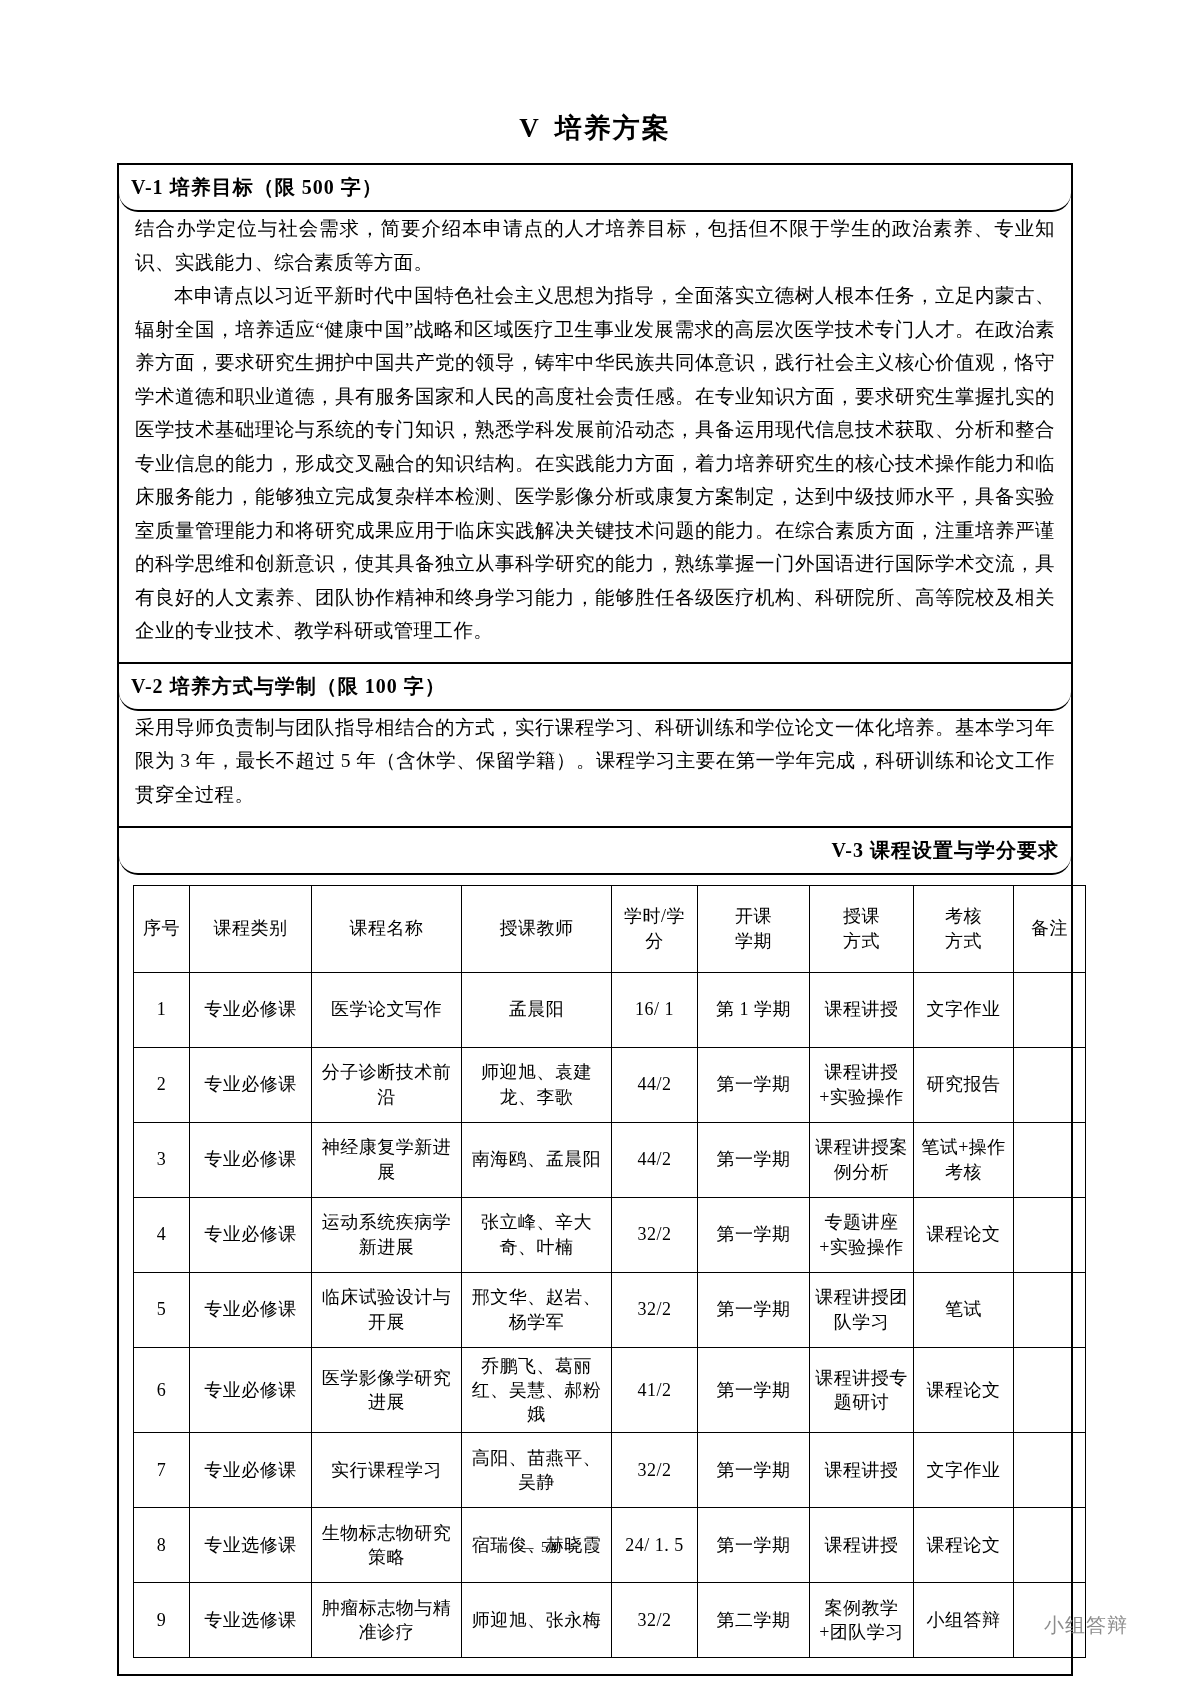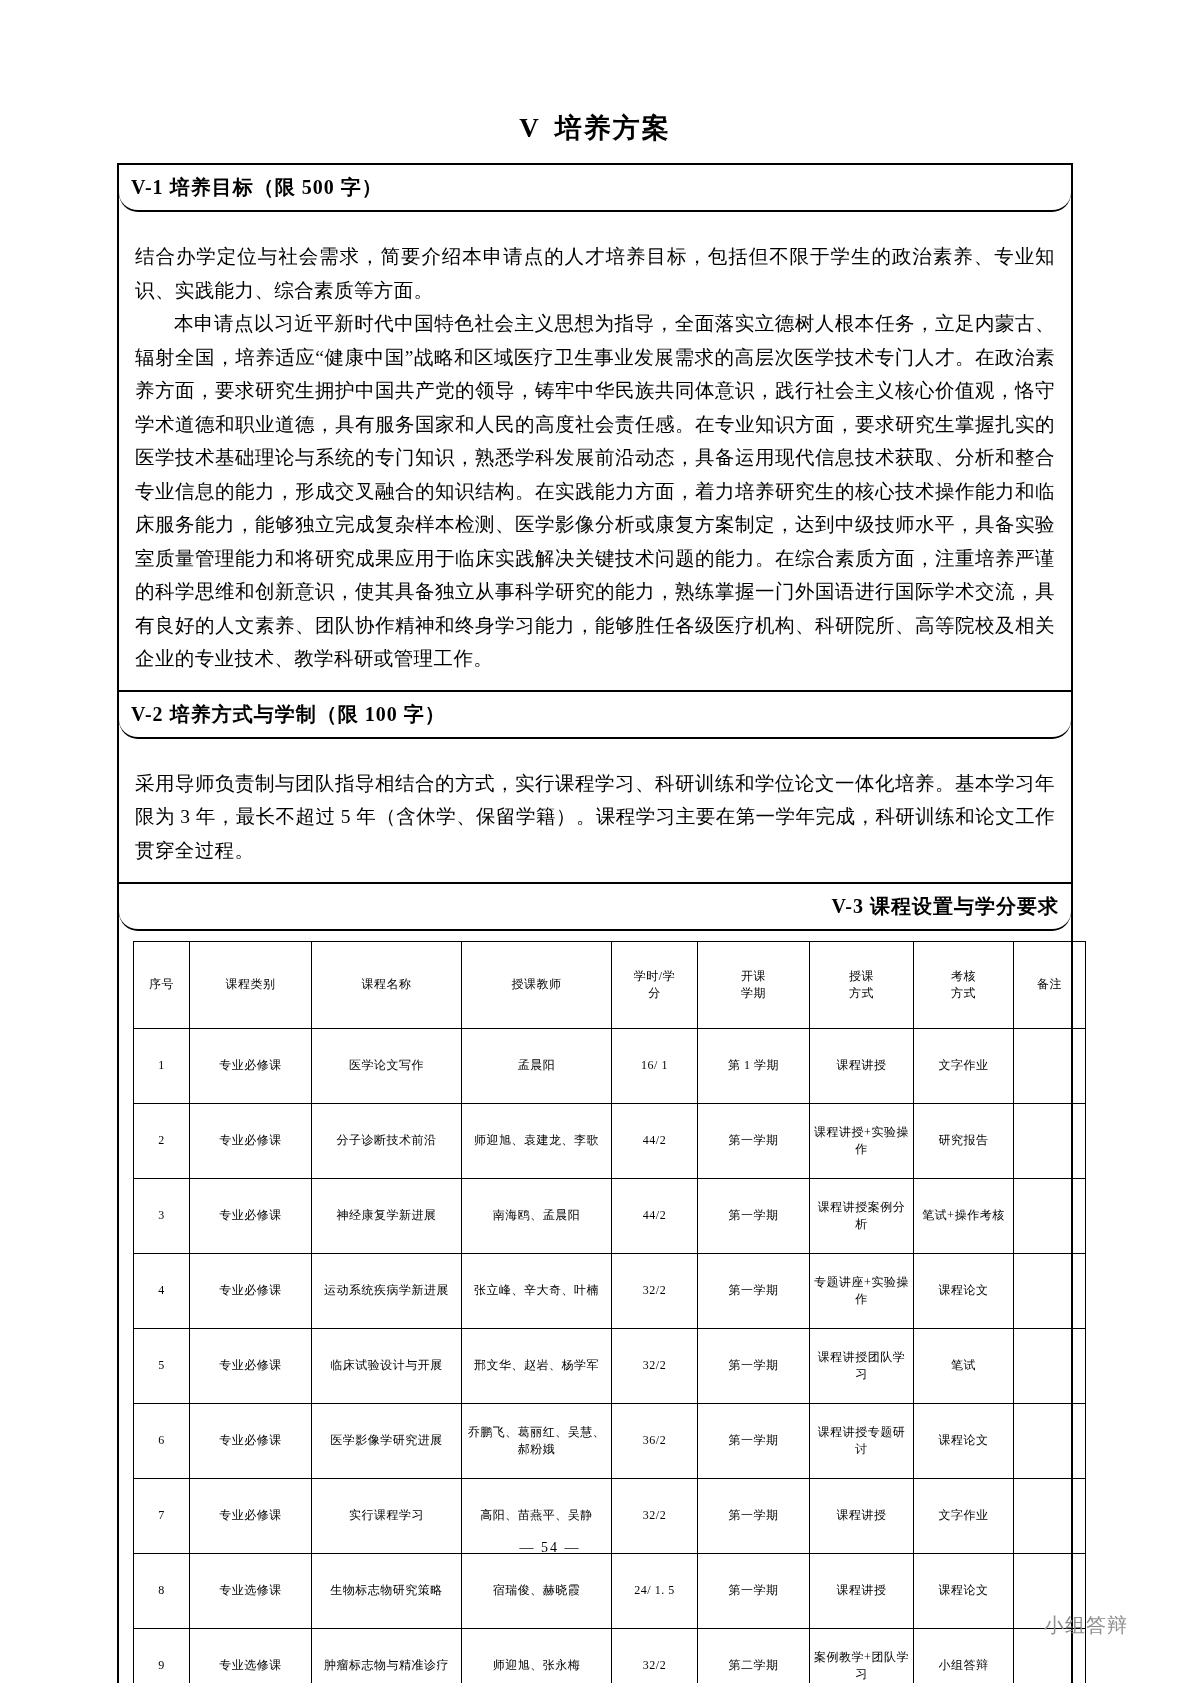--- a/index.html
+++ b/index.html
@@ -51,41 +51,41 @@
     font-size: 20px;
     font-weight: bold;
     border-bottom: 2px solid #000;
     line-height: 1.2;
     letter-spacing: 1px;
     border-radius: 19px;
   }
   .sec-head .tag { margin-right: 6px; }
 
   .sec-body {
-    padding: 28px 16px 14px 16px;
+    padding: 0 16px 14px 16px;
     font-size: 19.5px;
     line-height: 1.72;
     text-align: justify;
     border-bottom: 2px solid #000;
     letter-spacing: 0.4px;
   }
   .sec-body p { margin: 0; }
   .sec-body p.indent { text-indent: 2em; }
 
   .sec-head.last-head { border-bottom: 2px solid #000; text-align: right; }
 
   
   .tbl-wrap {
     padding: 10px 14px 16px 14px;
   }
   table.courses {
     border-collapse: collapse;
     width: 100%;
     table-layout: fixed;
-    font-size: 12px;
+    font-size: 18px;
   }
   table.courses th, table.courses td {
     border: 1px solid #000;
     text-align: center;
     vertical-align: middle;
     padding: 6px 2px;
     line-height: 1.35;
     letter-spacing: 0.5px;
   }
   table.courses thead th {
@@ -256,21 +256,21 @@
               <td>第一学期</td>
               <td>课程讲授团队学习</td>
               <td>笔试</td>
               <td></td>
             </tr>
             <tr>
               <td>6</td>
               <td>专业必修课</td>
               <td>医学影像学研究进展</td>
               <td>乔鹏飞、葛丽红、吴慧、郝粉娥</td>
-              <td>36/2</td>
+              <td>41/2</td>
               <td>第一学期</td>
               <td>课程讲授专题研讨</td>
               <td>课程论文</td>
               <td></td>
             </tr>
             <tr>
               <td>7</td>
               <td>专业必修课</td>
               <td>实行课程学习</td>
               <td>高阳、苗燕平、吴静</td>

